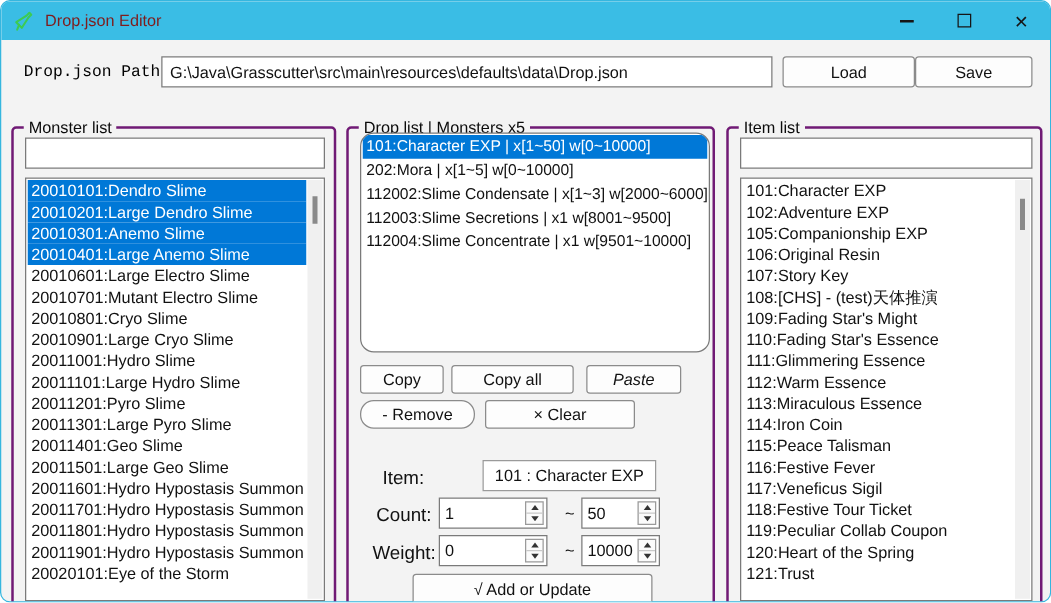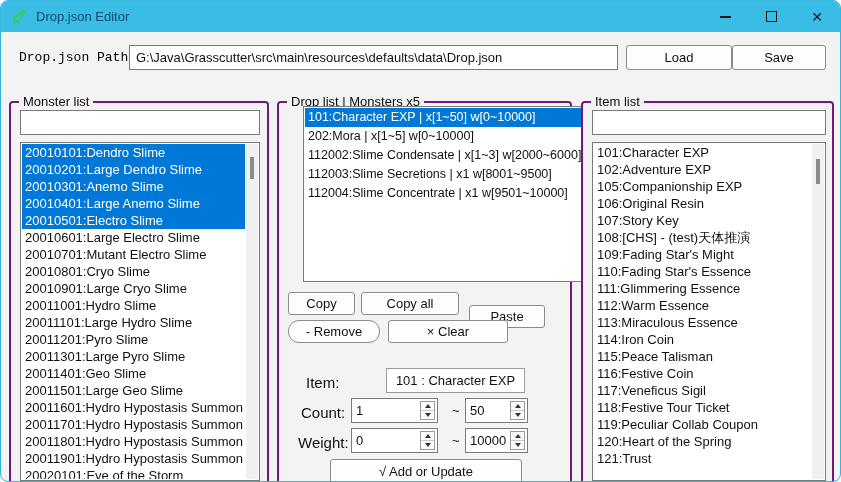--- a/index.html
+++ b/index.html
@@ -9,21 +9,21 @@
     background:#f3f3f3; border:1px solid var(--window_border,#35b6df);
     border-radius:8px; overflow:hidden;
   }
   
   .titlebar {
     position:absolute; top:0; left:0; right:0; height:31px;
     background:var(--titlebar,#3abde5);
     display:flex; align-items:center; padding-left:9px;
   }
   .app-icon { width:18px; height:18px; margin-right:8px; display:flex; align-items:center; }
-  .win-title { font-size:13px; color:#0c4a6e; }
+  .win-title { font-size:13px; color:#7f1d1d; }
   .win-controls { position:absolute; right:0; top:0; height:31px; display:flex; }
   .win-btn { width:46px; height:31px; display:flex; align-items:center; justify-content:center; cursor:default; }
   .glyph-min { width:11px; height:2px; background:#161616; }
   .glyph-max { width:11px; height:11px; border:1.5px solid #161616; background:transparent; }
   .glyph-close { font-size:14px; color:#161616; line-height:1; }
   
   .path-label { position:absolute; left:18px; top:49px; font-size:13px; color:#000000;font-family:Liberation Mono, monospace; }
   .tb { background:#fff; border:1px solid #7a7a7a; font-family:"Liberation Sans",sans-serif; font-size:13px; color:#111; padding:0 6px; outline:none; }
   .path-input { position:absolute; left:128px; top:44px; width:489px; height:25px; }
   .btn {
@@ -42,36 +42,36 @@
   .g-monster { left:8px;   top:87px; width:260px; height:384px; }
   .g-drop    { left:276px; top:87px; width:295px; height:384px; }
   .g-item    { left:580px; top:87px; width:253px; height:384px; }
   .search { position:absolute; left:9px; top:7px; height:25px; }
   .g-monster .search { width:240px; }
   .g-item .search { width:234px; }
   
   .list-wrap { position:absolute; background:#fff; border:1px solid #7a7a7a; overflow:hidden; }
   .lw-monster { left:9px; top:39px; width:240px; height:339px; }
   .lw-item    { left:9px; top:39px; width:234px; height:339px; }
-  .lw-drop    { left:24px; top:3px;  width:280px; height:176px; }
+  .lw-drop    { left:9px; top:3px;  width:280px; height:176px;border-radius:11px; }
   .listbox { position:absolute; inset:1px; overflow:hidden; }
   .list-row {
     height:17px; line-height:17px; font-size:13px; color:#111;
     padding-left:3px; white-space:nowrap; overflow:hidden; width:calc(100% - 13px);
   }
   .lw-drop .list-row { height:19px; line-height:19px; font-size:12.5px; width:100%; }
   .list-row.selected { background:var(--selection,#0078d7); color:#fff; }
   .vscroll { position:absolute; top:1px; right:1px; bottom:1px; width:12px; background:#f0f0f0; }
   .vthumb { position:absolute; left:4px; width:4px; background:#8a8a8a; }
   .th-monster { top:13px; height:22px; }
   .th-item { top:15px; height:25px; }
   
   .b-copy    { position:absolute; left:9px;   top:189px; width:67px; height:23px; }
   .b-copyall { position:absolute; left:82px;  top:189px; width:98px; height:23px;text-align:right; }
-  .b-paste   { position:absolute; left:190px; top:202px; width:76px; height:23px; }
+  .b-paste   { position:absolute; left:190px; top:189px; width:76px; height:23px;font-style:italic; }
   .b-remove  { position:absolute; left:9px;   top:217px; width:92px; height:23px;border-radius:11px; }
   .b-clear   { position:absolute; left:109px; top:217px; width:120px; height:23px; }
   .b-add     { position:absolute; left:51px;  top:356px; width:192px; height:25px; }
   
   .flabel { position:absolute; font-size:15px; color:#111; }
   .l-item   { left:27px; top:271px; }
   .l-count  { left:22px; top:301px; }
   .l-weight { left:19px; top:331px; }
   .item-display {
     position:absolute; left:107px; top:265px; width:139px; height:25px;
@@ -126,21 +126,20 @@
 
   <div class="group g-monster">
     <span class="group-title">Monster list</span>
     <input class="tb search" value="" style="">
     <div class="list-wrap lw-monster">
       <div class="listbox">
           <div class="list-row selected">20010101:Dendro Slime</div>
           <div class="list-row selected">20010201:Large Dendro Slime</div>
           <div class="list-row selected">20010301:Anemo Slime</div>
           <div class="list-row selected">20010401:Large Anemo Slime</div>
-          <div class="list-row selected">20010501:Electro Slime</div>
           <div class="list-row">20010601:Large Electro Slime</div>
           <div class="list-row">20010701:Mutant Electro Slime</div>
           <div class="list-row">20010801:Cryo Slime</div>
           <div class="list-row">20010901:Large Cryo Slime</div>
           <div class="list-row">20011001:Hydro Slime</div>
           <div class="list-row">20011101:Large Hydro Slime</div>
           <div class="list-row">20011201:Pyro Slime</div>
           <div class="list-row">20011301:Large Pyro Slime</div>
           <div class="list-row">20011401:Geo Slime</div>
           <div class="list-row">20011501:Large Geo Slime</div>
@@ -241,21 +240,21 @@
           <div class="list-row">106:Original Resin</div>
           <div class="list-row">107:Story Key</div>
           <div class="list-row">108:[CHS] - (test)天体推演</div>
           <div class="list-row">109:Fading Star's Might</div>
           <div class="list-row">110:Fading Star's Essence</div>
           <div class="list-row">111:Glimmering Essence</div>
           <div class="list-row">112:Warm Essence</div>
           <div class="list-row">113:Miraculous Essence</div>
           <div class="list-row">114:Iron Coin</div>
           <div class="list-row">115:Peace Talisman</div>
-          <div class="list-row">116:Festive Coin</div>
+          <div class="list-row">116:Festive Fever</div>
           <div class="list-row">117:Veneficus Sigil</div>
           <div class="list-row">118:Festive Tour Ticket</div>
           <div class="list-row">119:Peculiar Collab Coupon</div>
           <div class="list-row">120:Heart of the Spring</div>
           <div class="list-row">121:Trust</div>
         </div>
       <div class="vscroll">
         <div class="vthumb th-item"></div>
       </div>
     </div>

